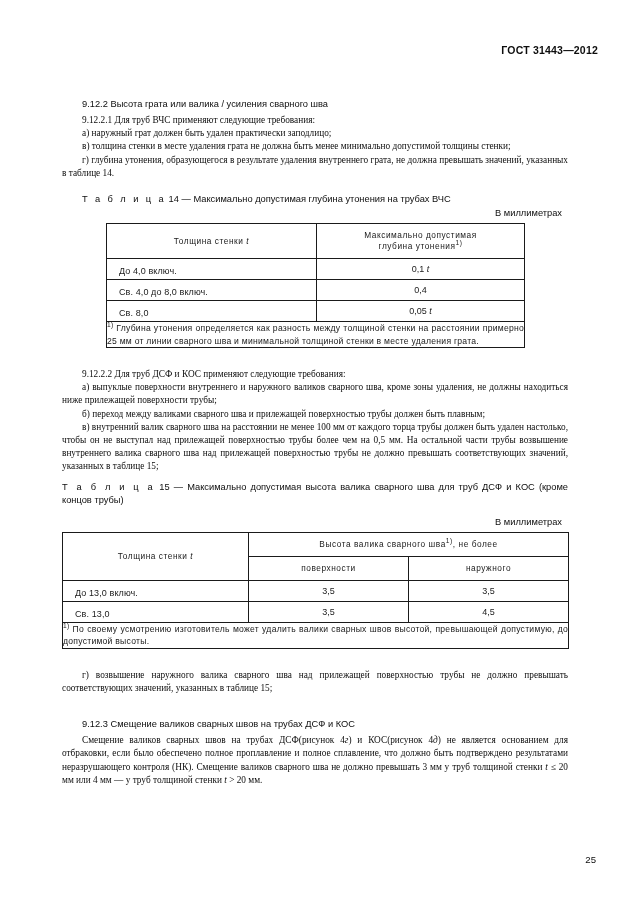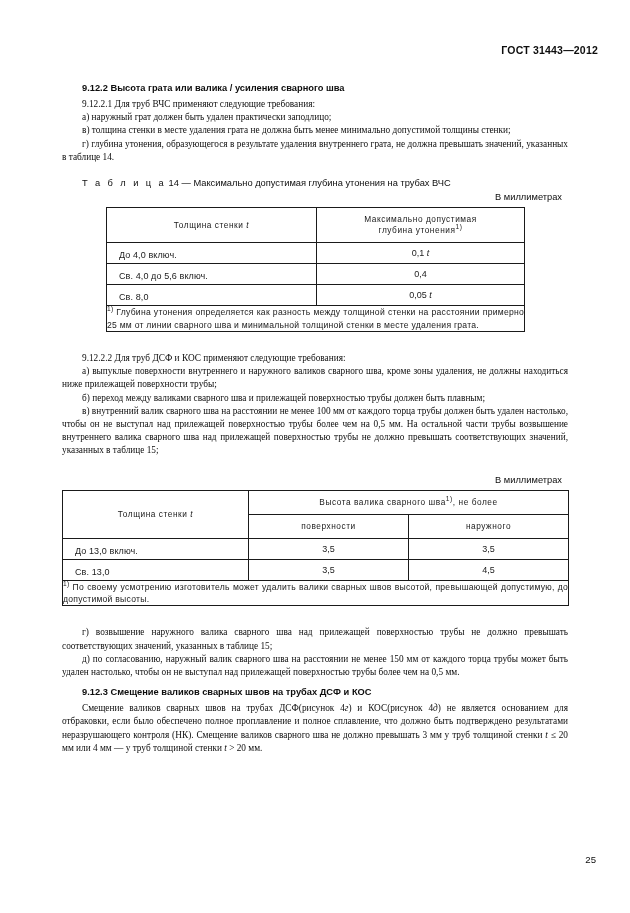--- a/index.html
+++ b/index.html
@@ -27,22 +27,22 @@
     white-space: nowrap;
   }
   .content {
     position: absolute;
     left: 62px;
     top: 82px;
     width: 506px;
   }
   .h-sub {
     font-size: 9.3px;
-    font-weight: bold;
-    margin: 0 0 3px 0;
+    font-weight: normal;
+    margin: 16px 0 3px 0;
     text-indent: 20px;
     line-height: 13px;
   }
   p.para {
     font-size: 9.3px;
     line-height: 13.2px;
     margin: 0;
     text-align: justify;
     text-indent: 20px;
     hyphens: none;
@@ -171,21 +171,21 @@
             <td class="hd">
               <span>Максимально  допустимая</span><br>
               <span>глубина  утонения</span><sup class="fn-mark">1)</sup>
             </td>
           </tr>
           <tr>
             <td class="cell-left">До 4,0 включ.</td>
             <td class="cell-center"><span>0,1 </span><i class="var">t</i></td>
           </tr>
           <tr>
-            <td class="cell-left">Св. 4,0 до 5,6 включ.</td>
+            <td class="cell-left">Св. 4,0 до 8,0 включ.</td>
             <td class="cell-center"><span>0,4</span><i class="var"></i></td>
           </tr>
           <tr>
             <td class="cell-left">Св. 8,0</td>
             <td class="cell-center"><span>0,05 </span><i class="var">t</i></td>
           </tr>
           <tr>
             <td class="note-cell" colspan="2">
               <sup class="fn-mark">1)</sup>
               <span>Глубина утонения определяется как разность между толщиной стенки на расстоянии примерно 25 мм от линии сварного шва и минимальной толщиной стенки в месте удаления грата.</span>
@@ -197,20 +197,23 @@
 
     <div class="spacer-lg"></div>
 
     <p class="para nojust">9.12.2.2 Для труб ДСФ и КОС применяют следующие требования:</p>
     <p class="para">а) выпуклые поверхности внутреннего и наружного валиков сварного шва, кроме зоны удаления, не должны находиться ниже прилежащей поверхности трубы;</p>
     <p class="para nojust">б) переход между валиками сварного шва и прилежащей поверхностью трубы должен быть плавным;</p>
     <p class="para">в) внутренний валик сварного шва на расстоянии не менее 100 мм от каждого торца трубы должен быть удален настолько, чтобы он не выступал над прилежащей поверхностью трубы более чем на 0,5 мм. На остальной части трубы возвышение внутреннего валика сварного шва над прилежащей поверхностью трубы не должно превышать соответствующих значений, указанных в таблице 15;</p>
 
     <div class="spacer-sm"></div>
 
+    <p class="tbl-caption" style="text-indent:0">
+      <span class="spaced">Т а б л и ц а</span><span>&nbsp;</span><span>15</span>&nbsp;<span>— Максимально  допустимая  высота  валика  сварного  шва  для  труб ДСФ и КОС (кроме концов трубы)</span>
+    </p>
     <div class="units2">В миллиметрах</div>
 
     <div class="t15-wrap">
       <table class="gost t15">
         <colgroup>
             <col style="width:186px">
             <col style="width:160px">
             <col style="width:160px">
           </colgroup>
         <tbody>
@@ -243,21 +246,20 @@
               <span>По своему усмотрению изготовитель может удалить валики сварных швов высотой, превышающей допустимую, до допустимой высоты.</span>
             </td>
           </tr>
         </tbody>
       </table>
     </div>
 
     <div class="spacer-lg"></div>
 
     <p class="para">г) возвышение наружного валика сварного шва над прилежащей поверхностью трубы не должно превышать соответствующих значений, указанных в таблице 15;</p>
-    <p class="para">д) по согласованию, наружный валик сварного шва на расстоянии не менее 150 мм от каждого торца трубы может быть удален настолько, чтобы он не выступал над прилежащей поверхностью трубы более чем на 0,5 мм.</p>
 
     <div class="spacer-sm"></div>
 
     <div class="h-sub">9.12.3 Смещение валиков сварных швов на трубах ДСФ и КОС</div>
     <p class="para"><span>Смещение валиков сварных швов на трубах ДСФ(рисунок 4</span><i class="var">г</i><span>) и КОС(рисунок 4</span><i class="var">д</i><span>) не является основанием для отбраковки, если было обеспечено полное проплавление и полное сплавление, что должно быть подтверждено результатами неразрушающего контроля (НК). Смещение валиков сварного шва не должно превышать 3 мм у труб толщиной стенки </span><i class="var">t</i><span> ≤ 20 мм или 4 мм — у труб толщиной стенки </span><i class="var">t</i><span> &gt; 20 мм.</span></p>
 
   </div>
 
   <div class="pageno">25</div>
 </div>

